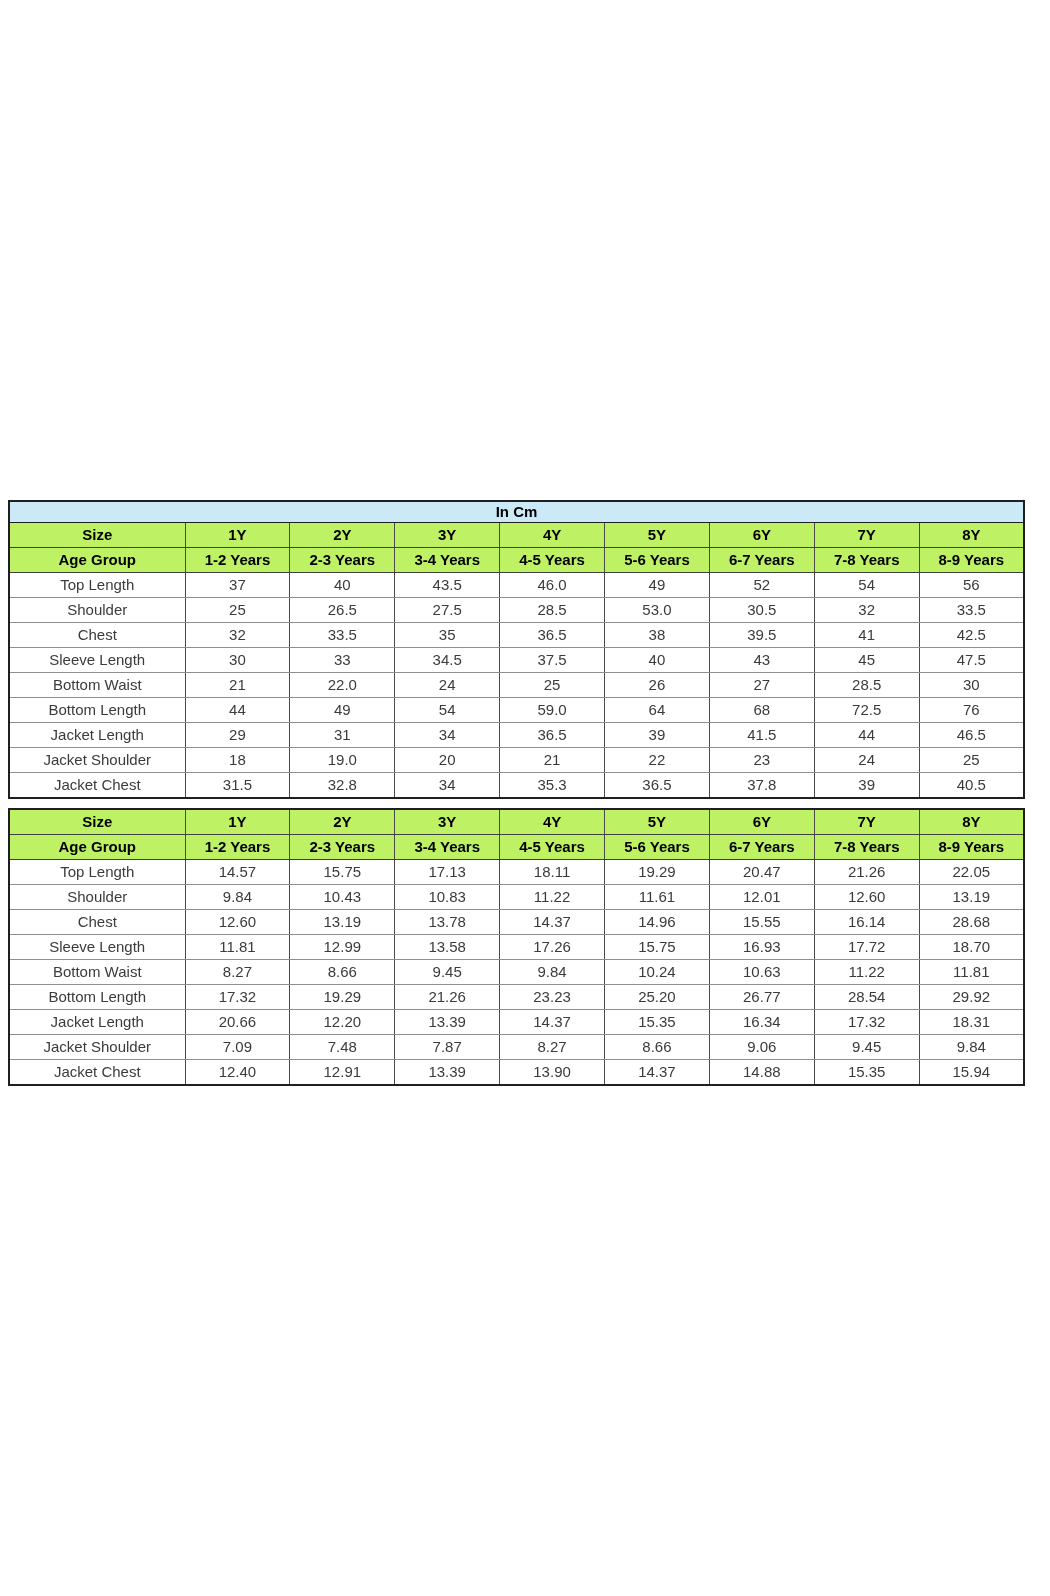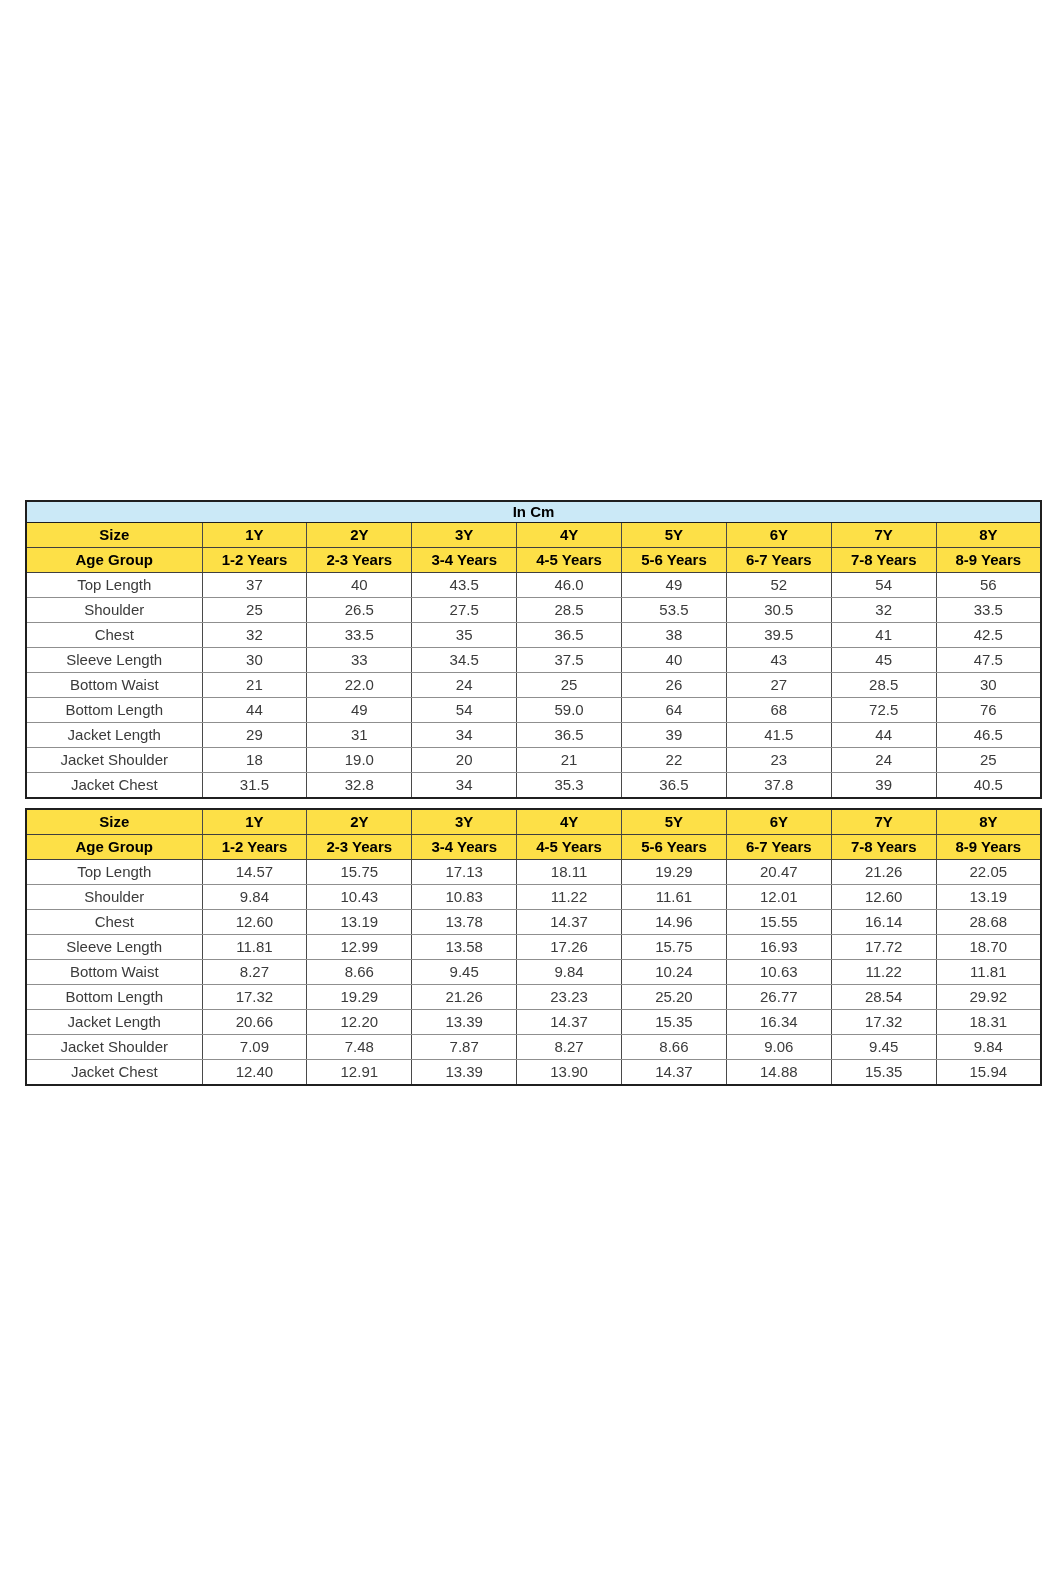--- a/index.html
+++ b/index.html
@@ -1,21 +1,21 @@
 <!DOCTYPE html>
 <html><head>
 <meta charset="utf-8">
 <style>
   html,body{margin:0;padding:0;}
   body{
     width:1050px;height:1596px;background:#ffffff;position:relative;
     font-family:"Liberation Sans",sans-serif;overflow:hidden;
   }
   table.size-chart{
-    position:absolute;left:25px;width:1017px;
+    position:absolute;left:8px;width:1017px;
     border-collapse:collapse;table-layout:fixed;
     border:2px solid #1f1f1f;
   }
   #table-cm{top:500px;}
   #table-inch{top:808px;}
   col.c-label{width:176px;}
   table.size-chart td{
     border-left:1px solid #4a4a4a;
     border-right:1px solid #4a4a4a;
     border-top:1px solid #8f8f8f;
@@ -30,21 +30,21 @@
     white-space:nowrap;
   }
   tr.title-row td{
     background:#cbe9f7;
     font-weight:bold;
     color:#000000;
     height:20px;
     border-bottom:1px solid #1f1f1f;
   }
   tr.size-row td, tr.age-row td{
-    background:#fde047;
+    background:#bef264;
     font-weight:bold;
     color:#000000;
     border-top:1px solid #3f3f3f;
     border-bottom:1px solid #3f3f3f;
   }
   td.row-label{
     text-align:left;
     padding-left:8px;
     font-weight:normal;
     color:#000000;
@@ -101,21 +101,21 @@
         <td>52</td>
         <td>54</td>
         <td>56</td>
       </tr>
       <tr class="data-row">
         <td class="row-label">Shoulder</td>
         <td>25</td>
         <td>26.5</td>
         <td>27.5</td>
         <td>28.5</td>
-        <td>53.5</td>
+        <td>53.0</td>
         <td>30.5</td>
         <td>32</td>
         <td>33.5</td>
       </tr>
       <tr class="data-row">
         <td class="row-label">Chest</td>
         <td>32</td>
         <td>33.5</td>
         <td>35</td>
         <td>36.5</td>

